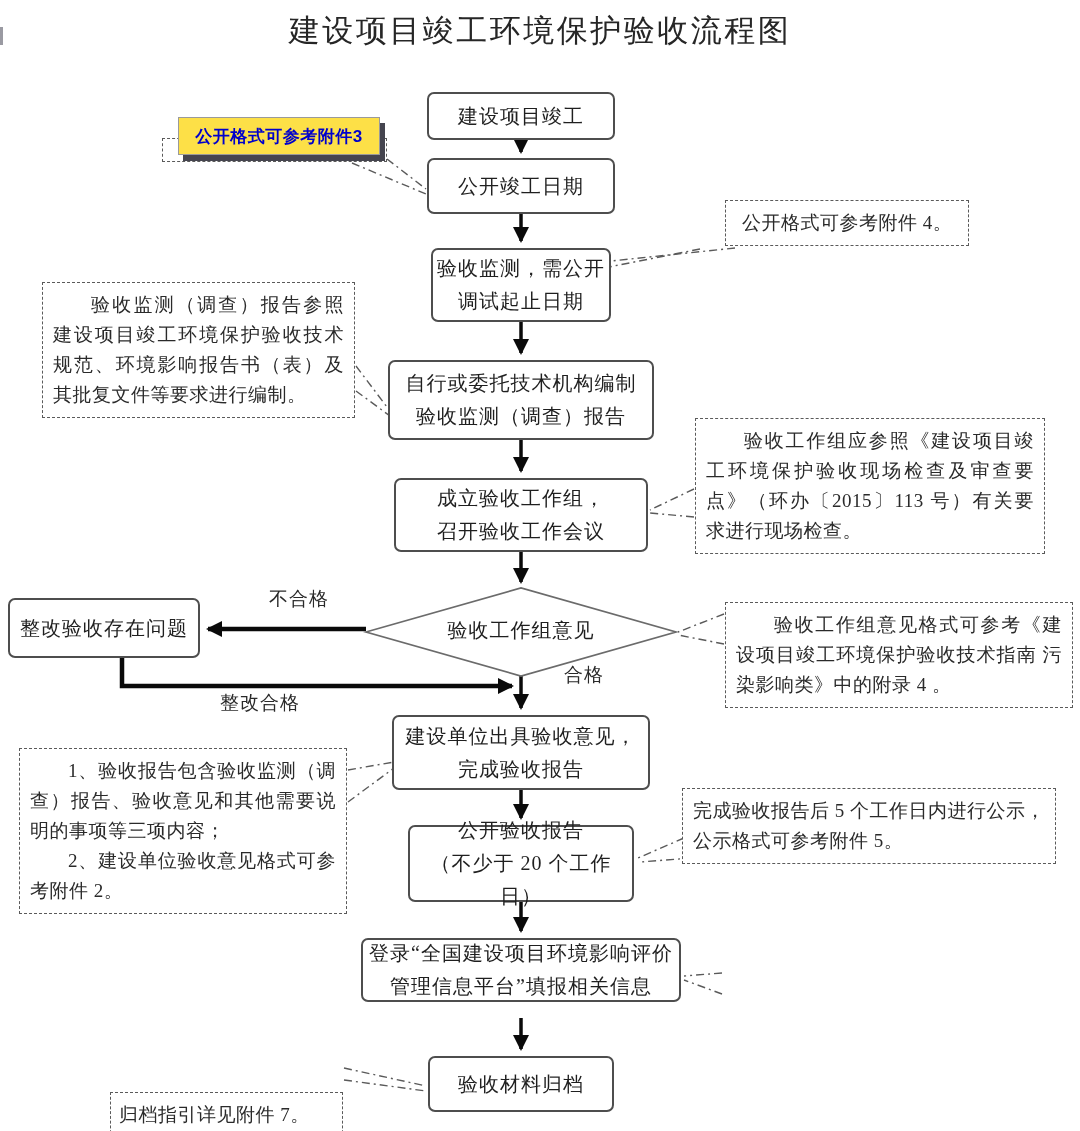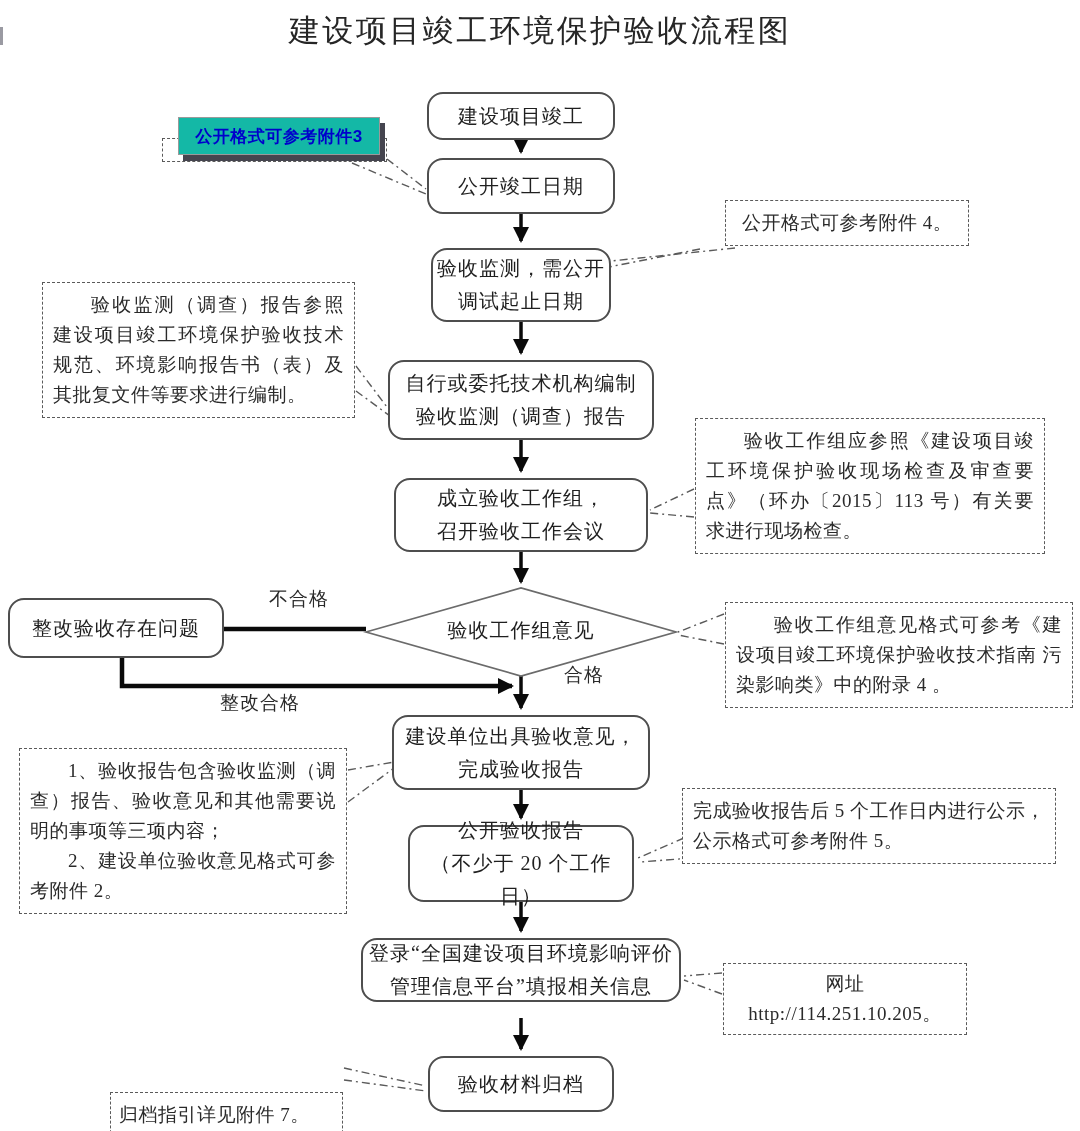--- a/index.html
+++ b/index.html
@@ -7,42 +7,42 @@
     position:relative;width:1080px;height:1131px;background:#fff;overflow:hidden;
     font-family:"Liberation Serif","DejaVu Serif",serif;color:#1f1f1f;
   }
   .title{
     position:absolute;left:0;top:10px;width:1080px;margin:0;
     text-align:center;font-size:31px;font-weight:400;letter-spacing:2.5px;color:#262626;
   }
   .wires{position:absolute;left:0;top:0;z-index:1;pointer-events:none;}
   .node{
     position:absolute;z-index:2;box-sizing:border-box;background:#fff;
-    border:2px solid #4e4e4e;border-radius:16px;
+    border:2px solid #4e4e4e;border-radius:7px;
     display:flex;flex-direction:column;justify-content:center;align-items:center;
     font-size:20px;letter-spacing:1px;line-height:33px;text-align:center;
   }
   .decision-label{
     position:absolute;z-index:2;text-align:center;font-size:20px;letter-spacing:1px;
   }
   .edge-label{position:absolute;z-index:2;font-size:19px;letter-spacing:1px;color:#2a2a2a;}
   .note{
     position:absolute;z-index:2;box-sizing:border-box;background:#fff;
     border:1.6px dashed #5a5a5a;
     font-size:19px;line-height:30px;letter-spacing:0.5px;color:#2a2a2a;
     padding:7px 10px;text-align:justify;
   }
   .note p{margin:0;text-indent:2em;}
   .note .no-indent{text-indent:0;}
   .note.center{text-align:center;}
   .dash-frame{
     position:absolute;z-index:1;box-sizing:border-box;border:1.6px dashed #5a5a5a;background:transparent;
   }
   .blue-note{
-    position:absolute;z-index:3;box-sizing:border-box;background:#14b8a6;
+    position:absolute;z-index:3;box-sizing:border-box;background:#fde047;
     border:1px solid #9a9a9a;box-shadow:5px 6px 0 0 #45454f;
     display:flex;align-items:center;justify-content:center;
     font-size:17px;font-weight:bold;color:#0000cc;letter-spacing:0.5px;
     font-family:"Liberation Sans","DejaVu Sans",sans-serif;
   }
   .edge-mark{position:absolute;left:0;top:27px;width:3px;height:18px;background:#9a9aa2;z-index:2;}
 </style>
 </head>
 <body>
 
@@ -117,21 +117,21 @@
     <div>验收监测（调查）报告</div>
   </div>
 
   <div class="node" style="left:394px;top:478px;width:254px;height:74px;">
     <div>成立验收工作组，</div>
     <div>召开验收工作会议</div>
   </div>
 
   <div class="decision-label" style="left:396px;top:617px;width:250px;">验收工作组意见</div>
 
-  <div class="node" style="left:8px;top:598px;width:216px;height:60px;">
+  <div class="node" style="left:8px;top:598px;width:192px;height:60px;">
     <div>整改验收存在问题</div>
   </div>
 
   <div class="node" style="left:392px;top:715px;width:258px;height:75px;">
     <div>建设单位出具验收意见，</div>
     <div>完成验收报告</div>
   </div>
 
   <div class="node" style="left:408px;top:825px;width:226px;height:77px;">
     <div>公开验收报告</div>
@@ -172,21 +172,18 @@
 
   <div class="note" style="left:19px;top:748px;width:328px;">
     <p>1、验收报告包含验收监测（调查）报告、验收意见和其他需要说明的事项等三项内容；</p>
     <p>2、建设单位验收意见格式可参考附件 2。</p>
   </div>
 
   <div class="note" style="left:682px;top:788px;width:374px;">
     <p class="no-indent">完成验收报告后 5 个工作日内进行公示，公示格式可参考附件 5。</p>
   </div>
 
-  <div class="note" style="left:723px;top:963px;width:244px;padding:5px 8px;">
-    <p class="no-indent" style="text-align:center;">网址 http://114.251.10.205。</p>
-  </div>
 
   <div class="note" style="left:110px;top:1092px;width:233px;padding:7px 8px 7px 8px;">
     <p class="no-indent">归档指引详见附件 7。</p>
   </div>
 
 </div>
 
 </body></html>

